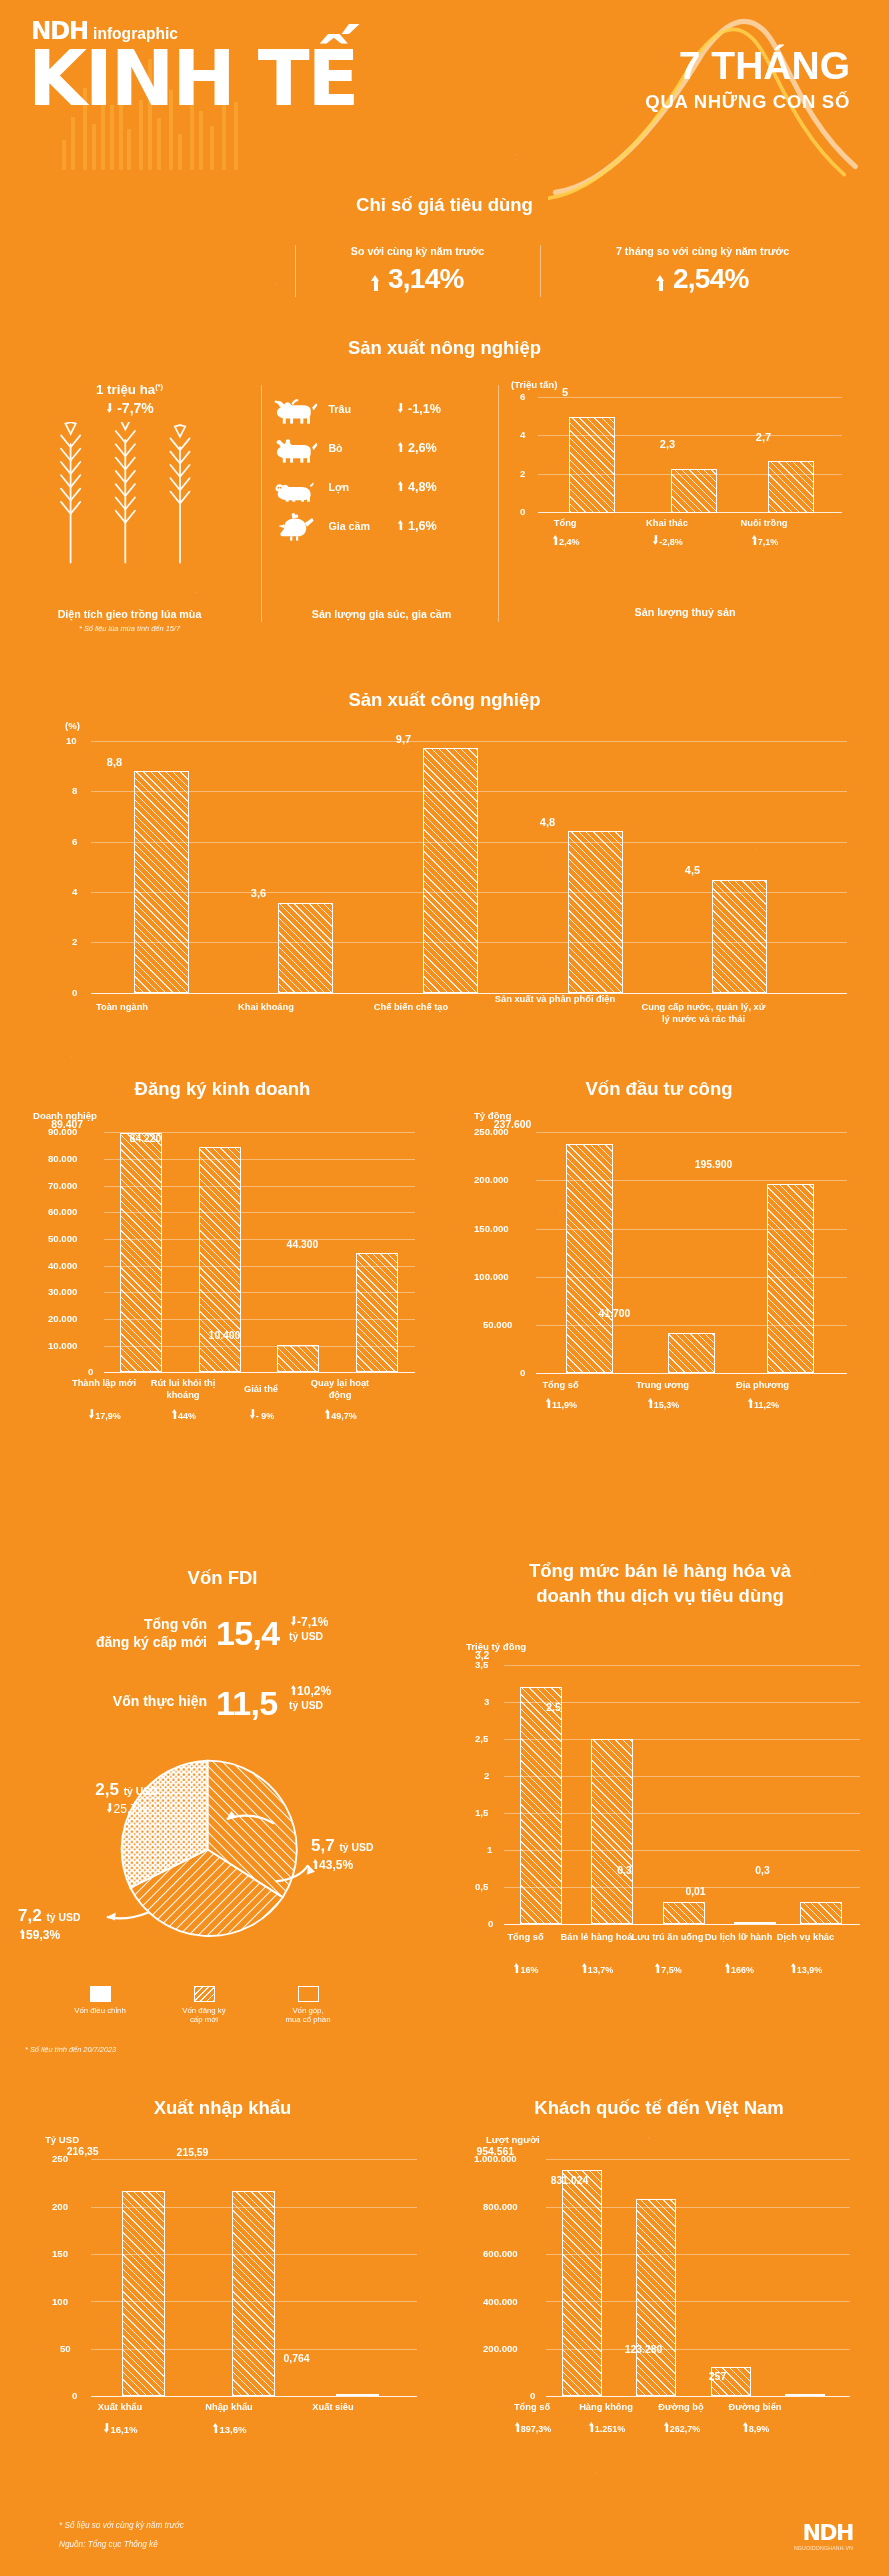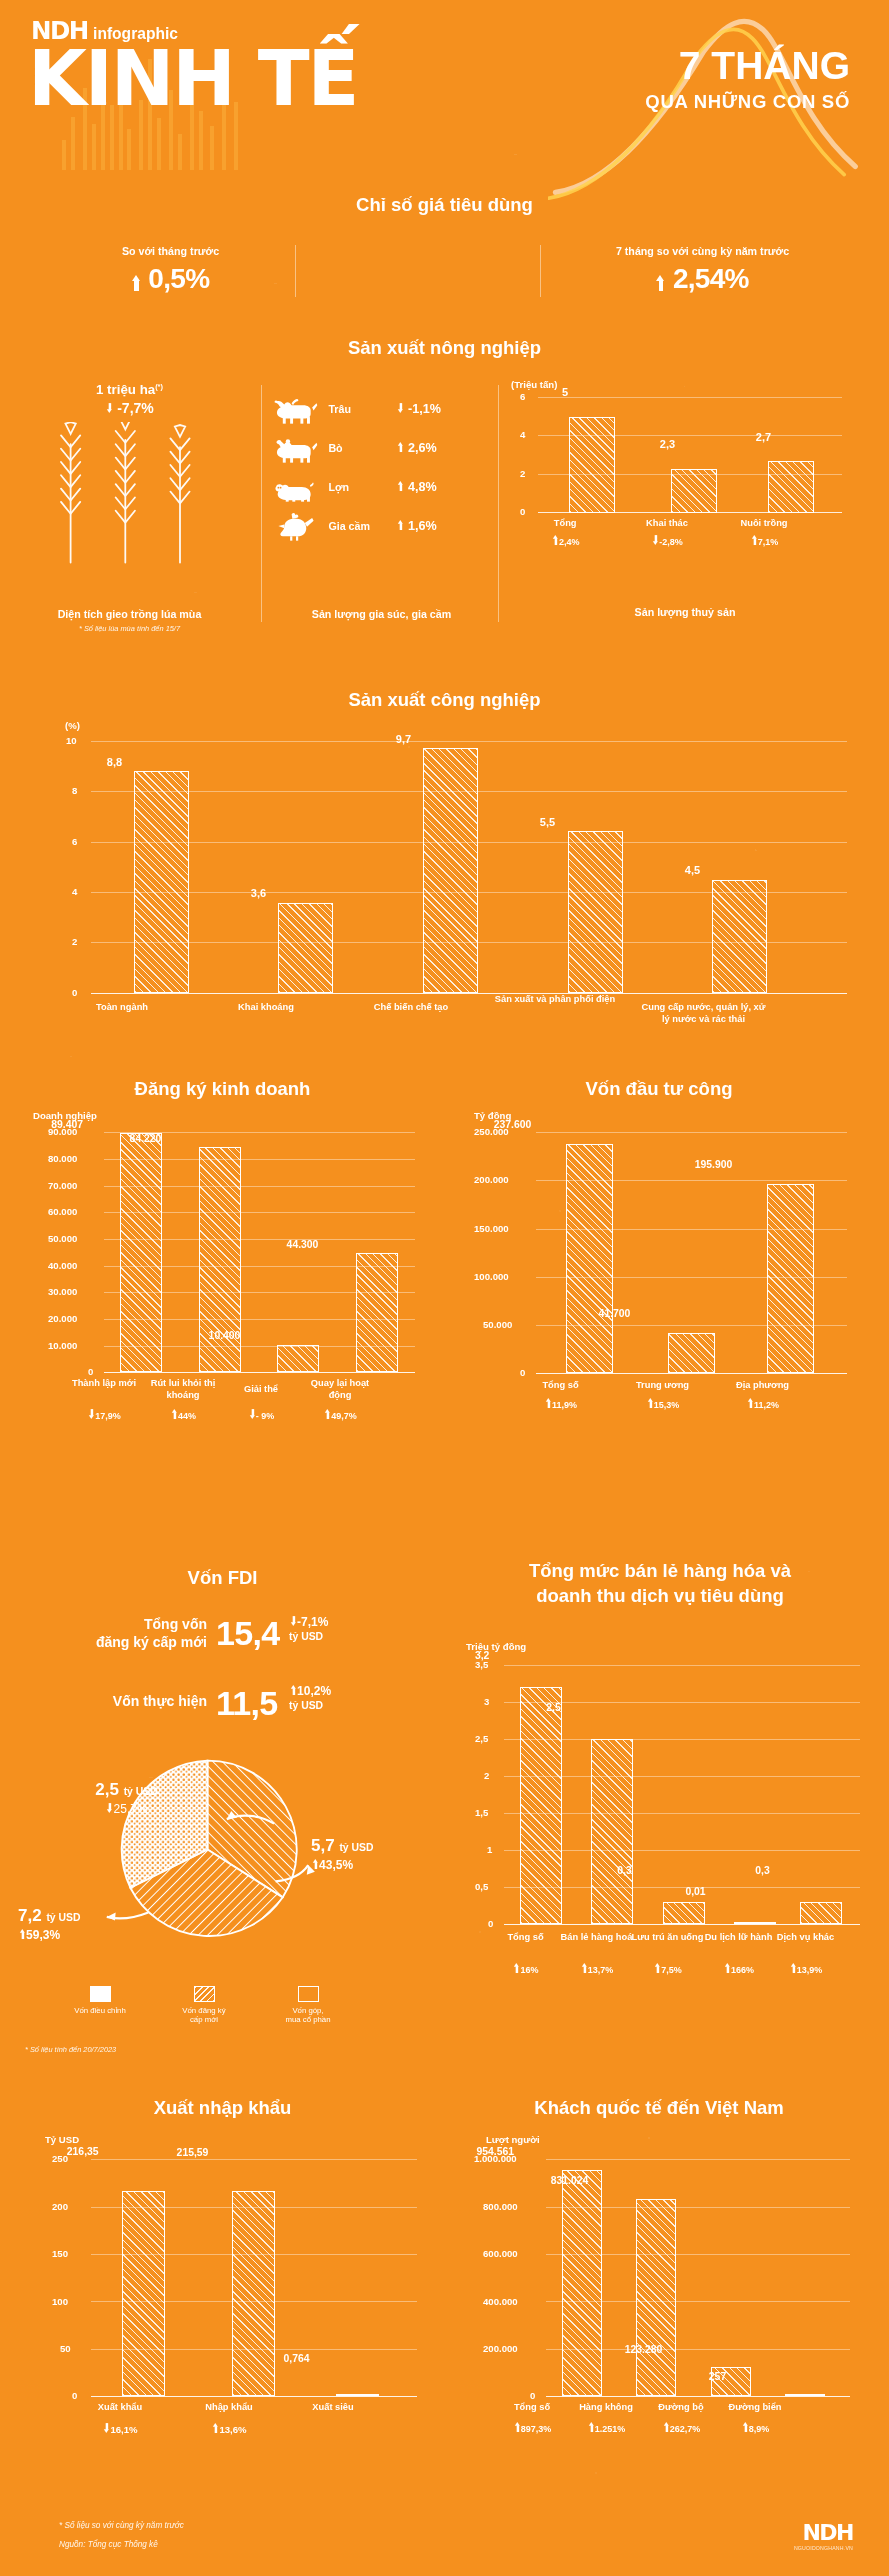--- a/index.html
+++ b/index.html
@@ -152,25 +152,25 @@
       <div class="title-r2">QUA NHỮNG CON SỐ</div>
     </div>
   </div>
 
   <div class="abs" style="left:0;top:194px;width:889px">
     <div class="sec-title big">Chỉ số giá tiêu dùng</div>
   </div>
   <div class="vline" style="left:295px;top:245px;height:52px"></div>
   <div class="vline" style="left:540px;top:245px;height:52px"></div>
 
-  <div class="abs ctr" style="left:52px;top:245px;width:237px">
-    <div class="lbl">So với tháng trước</div>
+  <div class="abs ctr" style="left:302px;top:245px;width:231px">
+    <div class="lbl">So với cùng kỳ năm trước</div>
     <div class="bigpct" style="margin-top:6px">
       <span class="arr-up"></span>
-      <span>0,5</span><span>%</span>
+      <span>3,14</span><span>%</span>
     </div>
   </div>
   <div class="abs ctr" style="left:547px;top:245px;width:311px">
     <div class="lbl">7 tháng so với cùng kỳ năm trước</div>
     <div class="bigpct" style="margin-top:6px">
       <span class="arr-up"></span>
       <span>2,54</span><span>%</span>
     </div>
   </div>
 
@@ -350,21 +350,21 @@
     <div class="abs" style="left:47px;top:21px;height:252px;width:756px">
       <div class="bar" style="left:43px;width:55px;height:222px"></div>
       <div class="bar" style="left:187px;width:55px;height:90px"></div>
       <div class="bar" style="left:332px;width:55px;height:245px"></div>
       <div class="bar" style="left:477px;width:55px;height:162px"></div>
       <div class="bar" style="left:621px;width:55px;height:113px"></div>
     </div>
     <div class="bar-val" style="left:26px;top:36px">8,8</div>
     <div class="bar-val" style="left:170px;top:167px">3,6</div>
     <div class="bar-val" style="left:315px;top:12.6px">9,7</div>
-    <div class="bar-val" style="left:459px;top:96px">5,5</div>
+    <div class="bar-val" style="left:459px;top:96px">4,8</div>
     <div class="bar-val" style="left:604px;top:144px">4,5</div>
 
     <div class="xlbl" style="left:15px;top:282px;width:126px">Toàn ngành</div>
     <div class="xlbl" style="left:159px;top:282px;width:126px">Khai khoáng</div>
     <div class="xlbl" style="left:304px;top:282px;width:126px">Chế biến chế tạo</div>
     <div class="xlbl" style="left:448px;top:274px;width:126px">Sản xuất và phân phối điện</div>
     <div class="xlbl" style="left:593px;top:282px;width:133px">Cung cấp nước, quản lý, xử lý nước và rác thải</div>
   </div>
 
   <div class="abs ctr" style="left:30px;top:1078px;width:385px">

